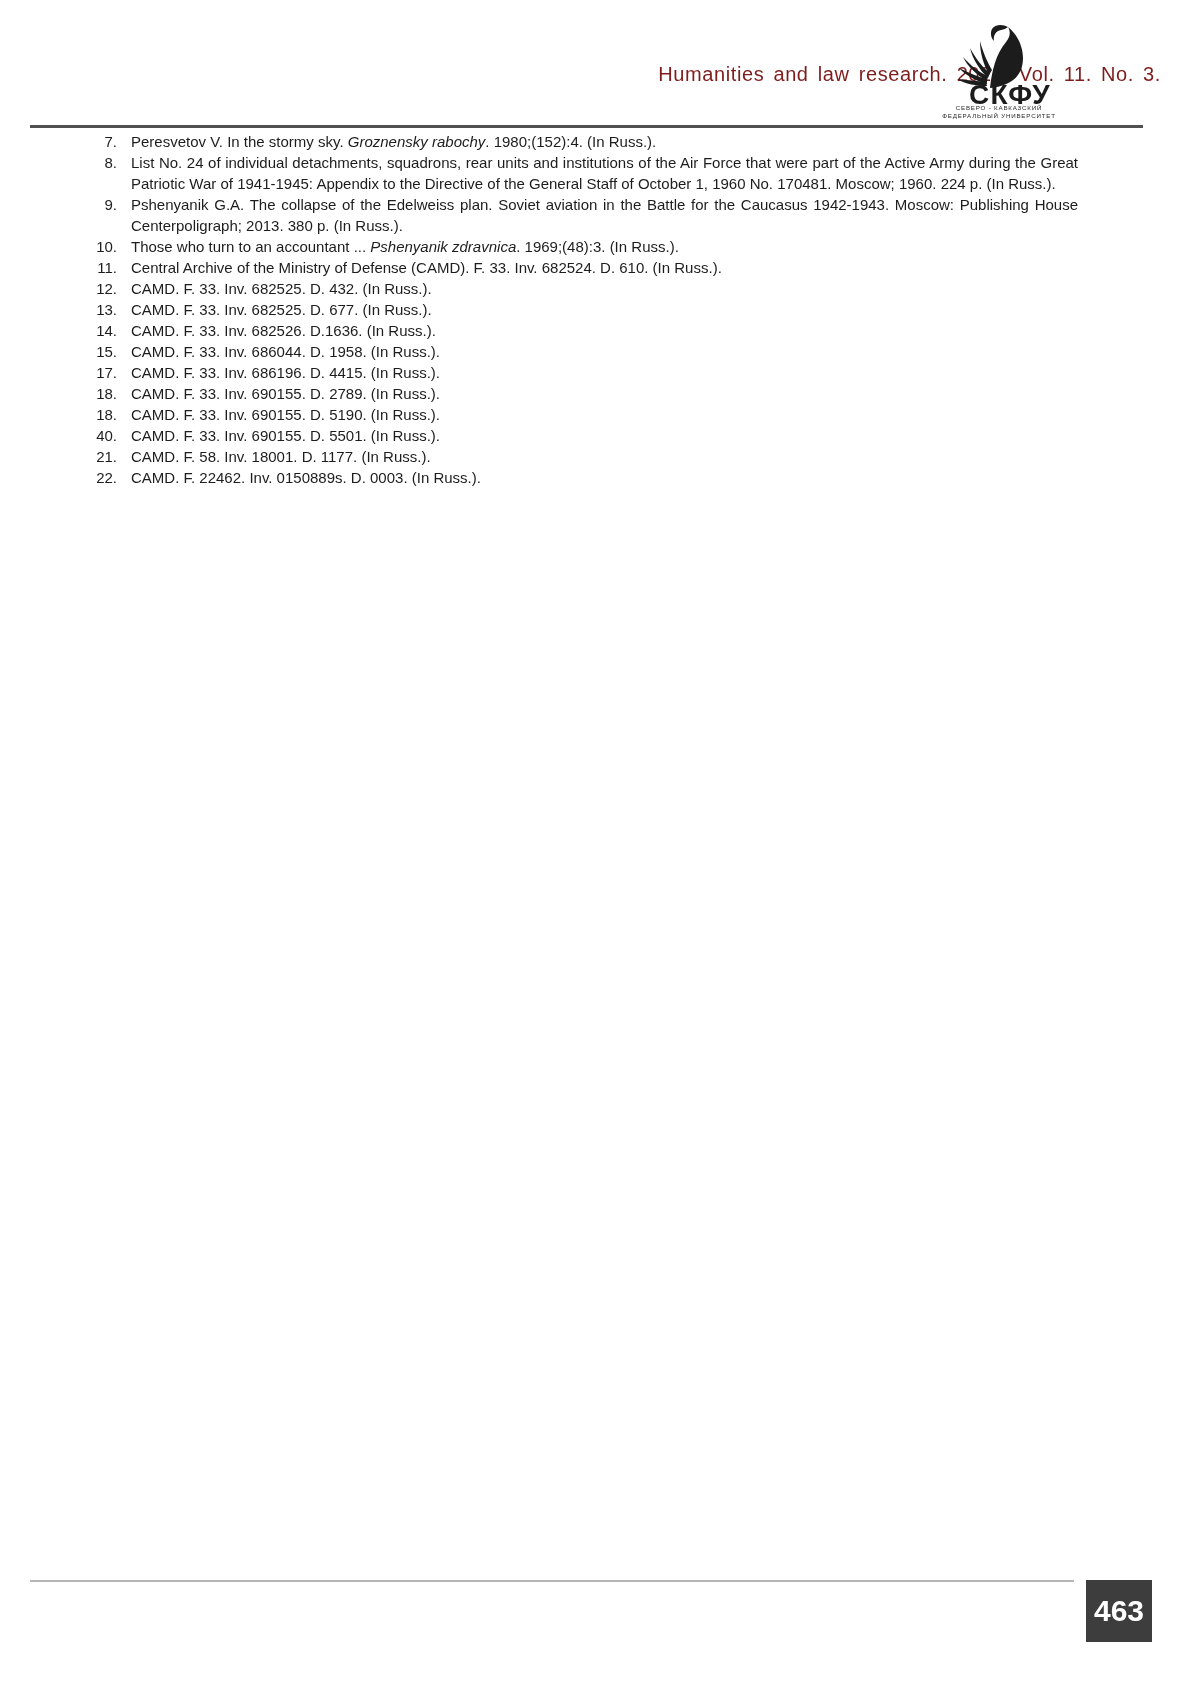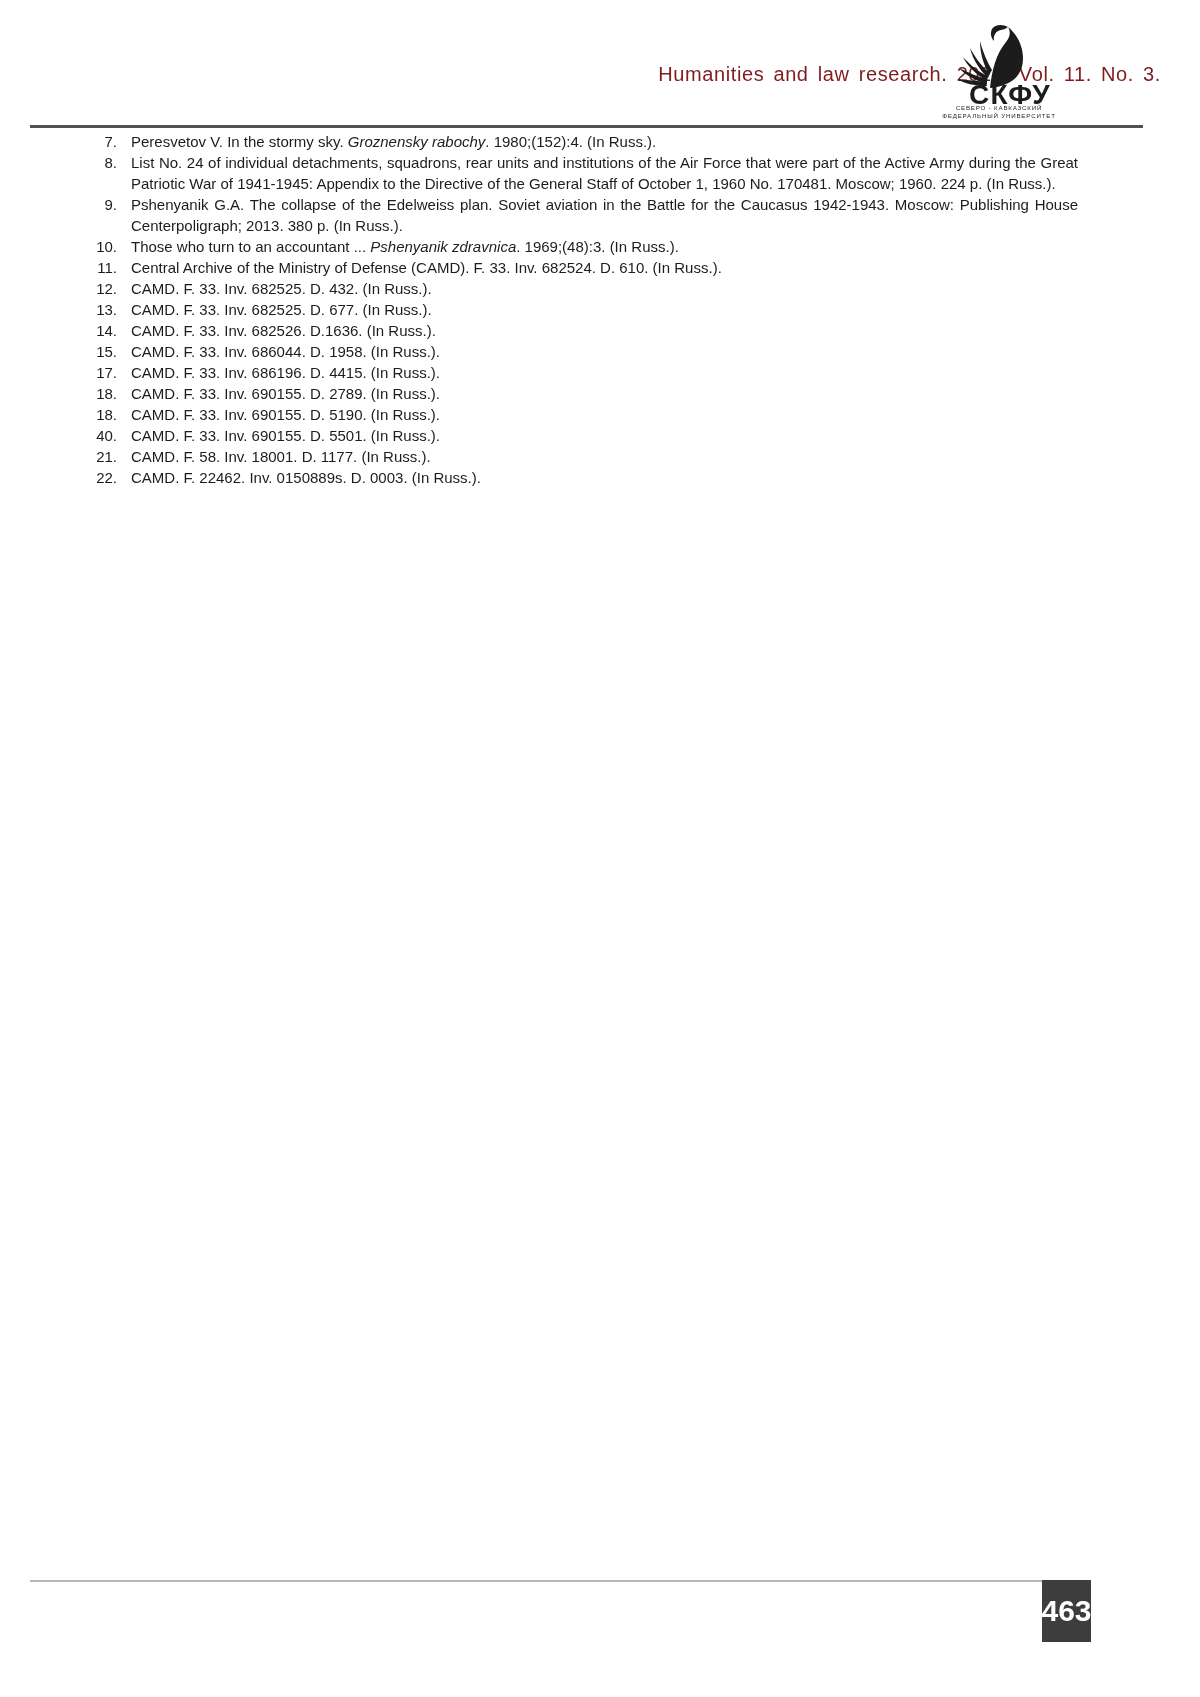--- a/index.html
+++ b/index.html
@@ -65,23 +65,23 @@
   .footer-rule {
     position: absolute;
     left: 30px;
     top: 1580px;
     width: 1044px;
     height: 2px;
     background: #b6b6b6;
   }
   .page-badge {
     position: absolute;
-    left: 1042px;
+    left: 1086px;
     top: 1580px;
-    width: 49px;
+    width: 66px;
     height: 62px;
     background: #3d3d3d;
     color: #ffffff;
     font-size: 30px;
     font-weight: bold;
     display: flex;
     align-items: center;
     justify-content: center;
   }
 </style>

